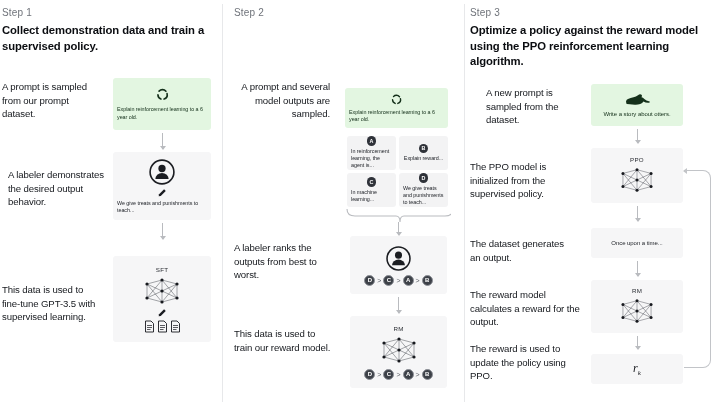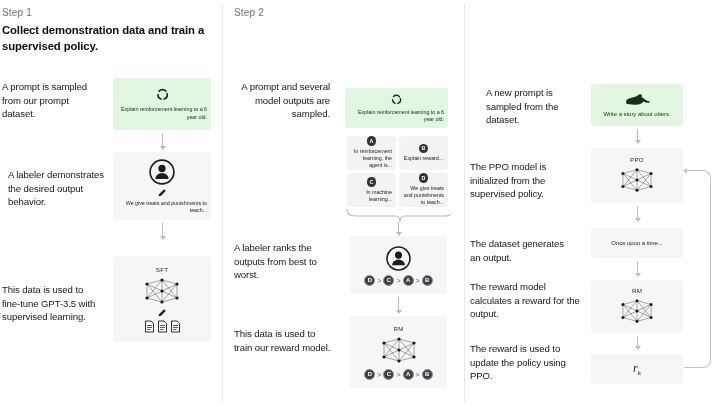--- a/index.html
+++ b/index.html
@@ -38,21 +38,21 @@
     font-size: 9.6px; line-height: 13.6px; color: #15181d;
     letter-spacing: -.1px;
   }
 
   .card {
     position: absolute;
     background: #f6f6f7;
     border-radius: 3px;
     display: flex; flex-direction: column;
     align-items: center; justify-content: center;
-    text-align: right;
+    text-align: left;
   }
   .card.green { background: #e3f6e1; }
   .card.mini  { background: #f3f3f4; }
 
   .card-title {
     font-size: 6.2px; color: #2a2d33; letter-spacing: .3px;
     margin-bottom: 2px;
   }
   .card-text {
     font-size: 5.4px; line-height: 7.2px; color: #22252b;
@@ -297,20 +297,24 @@
         <span class="pill">C</span>
         <span class="pill-sep">&gt;</span>
         <span class="pill">A</span>
         <span class="pill-sep">&gt;</span>
         <span class="pill">B</span>
       </div>
     </div>
   </div>
 
   <div class="col" id="col3">
+    <div style="position:absolute;left:4px;top:0;width:240px;">
+      <div class="step-label">Step 3</div>
+      <div class="step-title">Optimize a policy against the reward model using the PPO reinforcement learning algorithm.</div>
+    </div>
 
     <div class="caption" style="top:86px;left:20px;width:96px;">A new prompt is sampled from the dataset.</div>
     <div class="card green" style="left:125px;top:84px;width:92px;height:42px;">
       <span>
         <svg width="28" height="15" viewBox="0 0 56 30">
           <path d="M7 23 q-3-6 3-9 q5-2.5 11-3.5 q5-1 9-4 q3-2.5 6-1.5 q2 .7 2 2.8
                    q0 1.7-1.8 2.4 q4 1.3 6.5 4 q4 4 9 4.3 q2 .2 2 1.6 q0 1.4-2.2 1.5
                    q-6 .4-10.6-2.4 q-2 3.5-6.5 5 q-5 1.7-10.7 1.4 q-6-.3-10 -1 q-4-.7-6.7-.6z" fill="#14301a"></path>
         </svg>
       </span>
@@ -342,21 +346,21 @@
       </span>
     </div>
     <div class="arrow" style="left:171px;top:206px;height:15px;"></div>
 
     <div class="caption" style="top:237px;left:4px;width:106px;">The dataset generates an output.</div>
     <div class="card" style="left:125px;top:228px;width:92px;height:30px;">
       <div class="card-text big">Once upon a time...</div>
     </div>
     <div class="arrow" style="left:171px;top:261px;height:15px;"></div>
 
-    <div class="caption" style="top:280px;left:4px;width:110px;">The reward model calculates a reward for the output.</div>
+    <div class="caption" style="top:288px;left:4px;width:110px;">The reward model calculates a reward for the output.</div>
     <div class="card" style="left:125px;top:280px;width:92px;height:53px;">
       <div class="card-title">RM</div>
       <span>
         <svg width="42" height="30" viewBox="0 0 88 64">
           <g stroke="#4b4e55" stroke-width="1" fill="none">
             <path d="M14 18 L44 10 L74 18 M14 18 L44 32 L74 18 M14 46 L44 32 L74 46
                      M14 18 L14 46 M74 18 L74 46 M14 46 L44 54 L74 46
                      M44 10 L44 32 L44 54 M14 18 L44 54 M74 18 L44 54
                      M14 46 L44 10 M74 46 L44 10"></path>
           </g>

